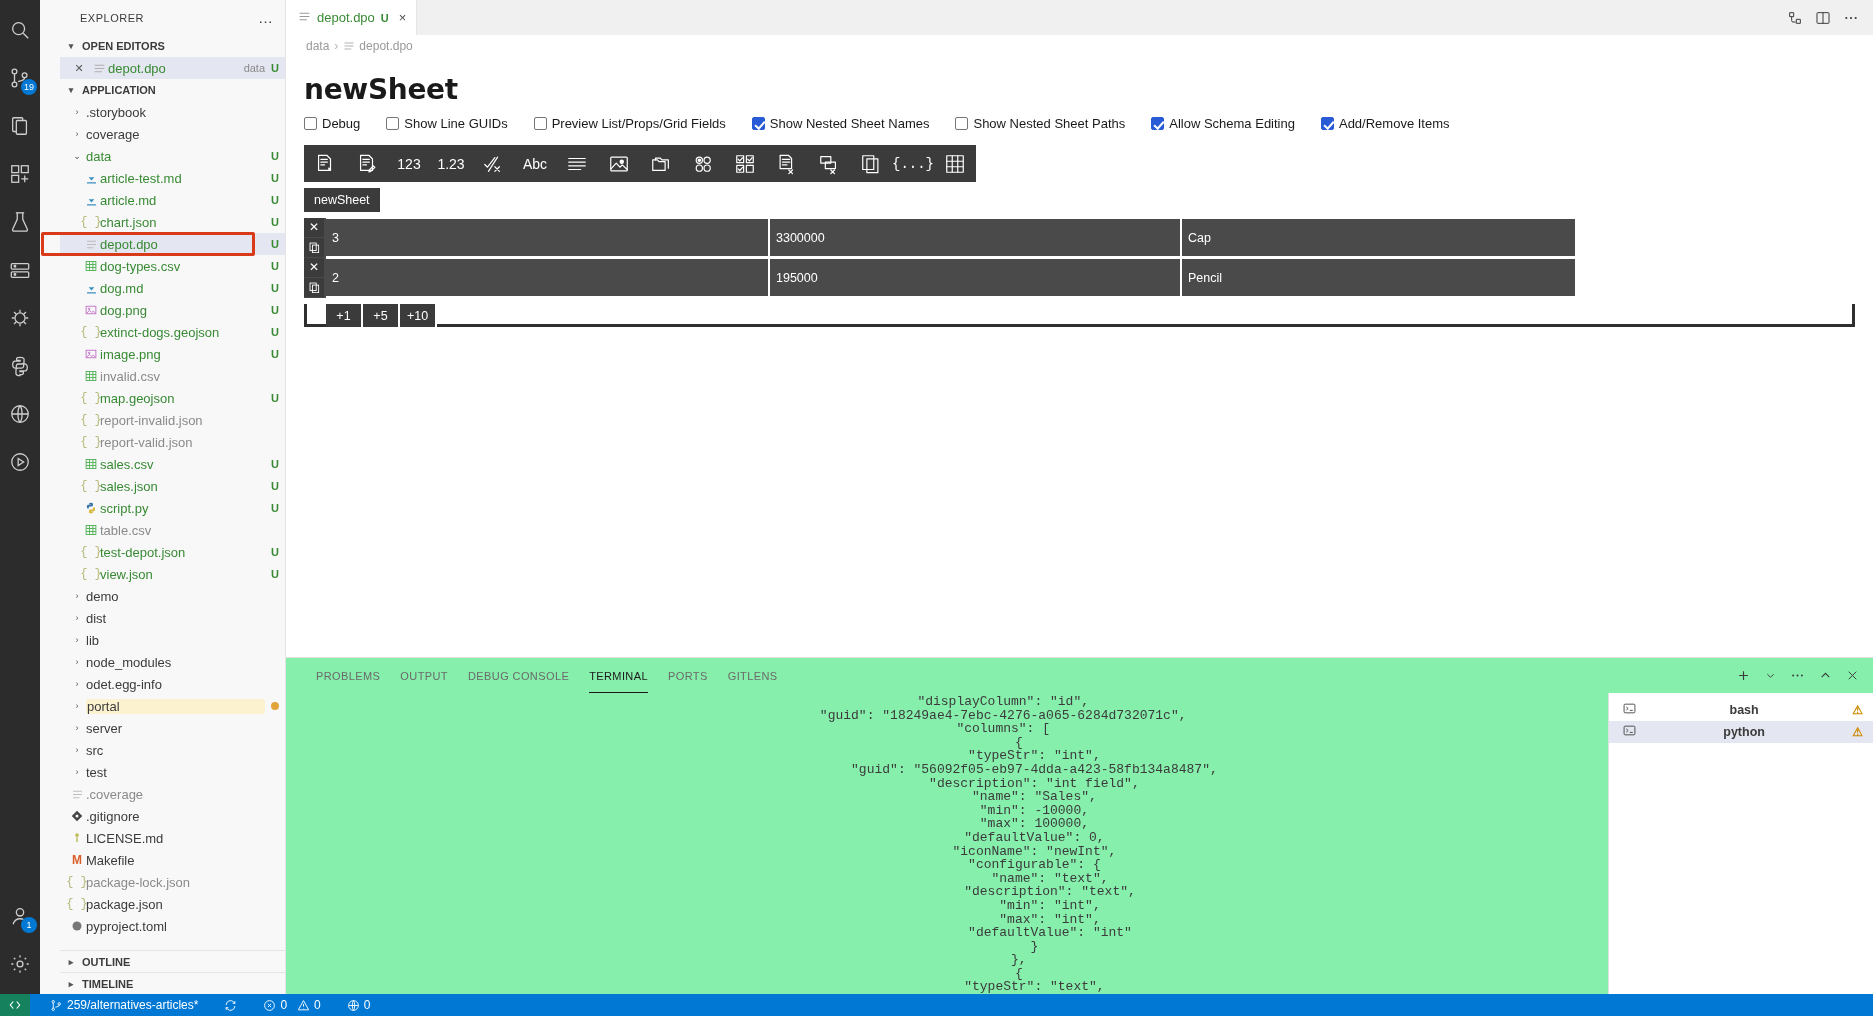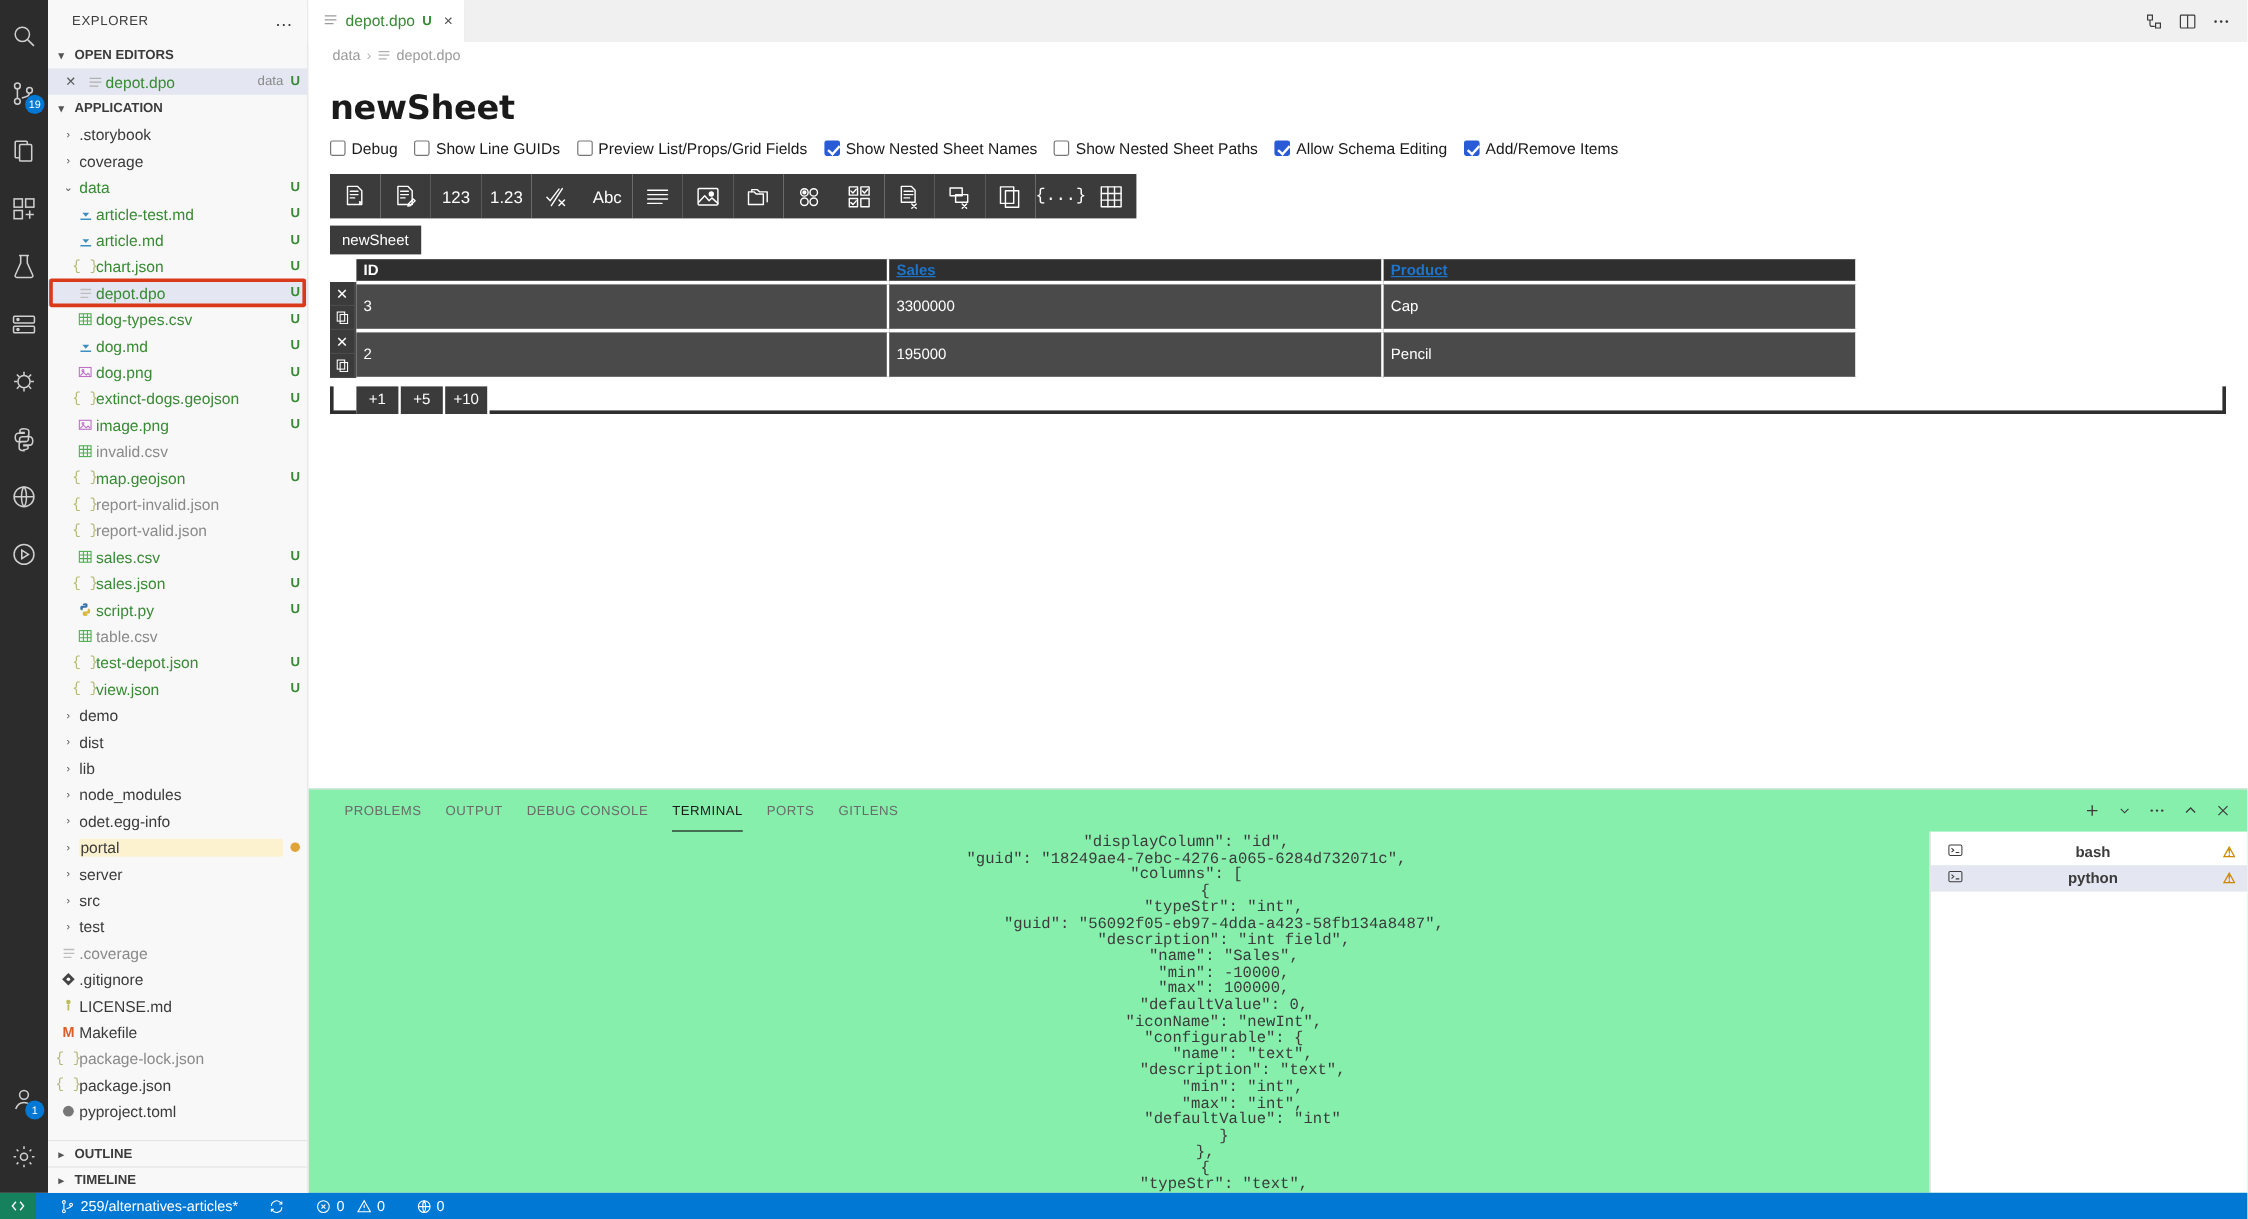--- a/index.html
+++ b/index.html
@@ -41,22 +41,22 @@
   .ab-badge {
     position: absolute; right: 7px; bottom: 7px;
     min-width: 16px; height: 16px; border-radius: 8px;
     background: #0078d4; color: #fff; font-size: 9px; line-height: 16px;
     text-align: center; padding: 0 3px; font-family: "Liberation Sans", sans-serif;
   }
   .ab-badge.orange { background: #0078d4; }
 
   
   .sidebar {
-    width: 217px; flex: none; background: #f8f8f8; display: flex; flex-direction: column;
-    border-right: 1px solid #e5e5e5; position: relative;
+    width: 246px; flex: none; background: #f8f8f8; display: flex; flex-direction: column;
+    border-right: 1px solid #e5e5e5; position: relative; padding-left: 20px;
   }
   .sb-header {
     height: 35px; display: flex; align-items: center; justify-content: space-between;
     padding: 0 8px 0 20px; flex: none;
   }
   .sb-title { font-size: 11px; letter-spacing: .5px; color: #3b3b3b; font-weight: 400; }
   .sb-dots { color: #3b3b3b; font-size: 15px; line-height: 10px; cursor: pointer; padding: 0 4px;}
 
   .section-head {
     height: 22px; display: flex; align-items: center; gap: 4px;
@@ -121,21 +121,21 @@
   }
   .breadcrumb .sep { color: #b5b5b5; }
   .breadcrumb .bc { cursor: pointer; display: inline-flex; align-items: center; gap: 4px; }
 
   .sheetpane { flex: 1; overflow: hidden; padding: 0 0 0 0; position: relative; }
   .sheet-inner { padding: 8px 18px 0 18px; }
   .sheet-title { font-size: 28px; font-weight: bold; color: #1a1a1a; margin: 8px 0 10px 0;
                  font-family: "DejaVu Sans", sans-serif; letter-spacing: -0.3px;}
   .sheet-desc { font-size: 13.5px; color: #2b2b2b; margin-bottom: 14px; }
 
-  .checkrow { display: flex; align-items: center; gap: 0; flex-wrap: nowrap; margin-bottom: 14px; }
+  .checkrow { display: flex; align-items: center; gap: 12px; flex-wrap: nowrap; margin-bottom: 14px; }
   .cbx { display: inline-flex; align-items: center; gap: 5px; margin-right: 14px; font-size: 13px; color: #1a1a1a; cursor: pointer; white-space: nowrap;}
   .box {
     width: 13px; height: 13px; border: 1px solid #767676; background: #fff; border-radius: 2px;
     flex: none; display: inline-block; position: relative;
   }
   .box.checked { background: #2a5bd7; border-color: #2a5bd7; }
   .box.checked::after {
     content: ""; position: absolute; left: 4px; top: 0.5px; width: 3.5px; height: 8px;
     border: solid #fff; border-width: 0 2px 2px 0; transform: rotate(42deg);
   }
@@ -828,26 +828,20 @@
 
           <div class="gridwrap">
             <table class="grid">
               <colgroup>
                   <col style="width:22px">
                   <col style="width:443px">
                   <col style="width:412px">
                   <col style="width:395px">
                 </colgroup>
               <tbody id="gridbody">
-                  <tr class="hdr">
-                    <td class="gutter"></td>
-                    <td>ID</td>
-                    <td class="link">Sales</td>
-                    <td class="link">Product</td>
-                  </tr>
                   <tr class="drow">
                     <td class="rowbtns">
                       <div class="rb">✕</div>
                       <div class="rb">
                         <svg width="11" height="11" viewBox="0 0 16 16" fill="none" stroke="#fff" stroke-width="1.3">
                           <rect x="1.5" y="1.5" width="9" height="11"></rect>
                           <rect x="5" y="4.5" width="9" height="11"></rect>
                         </svg>
                       </div>
                     </td>

